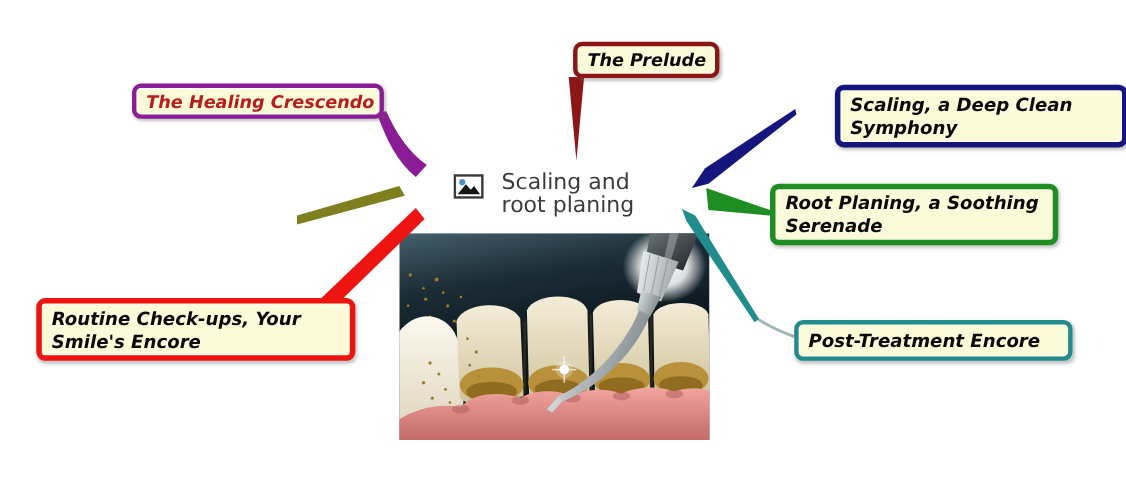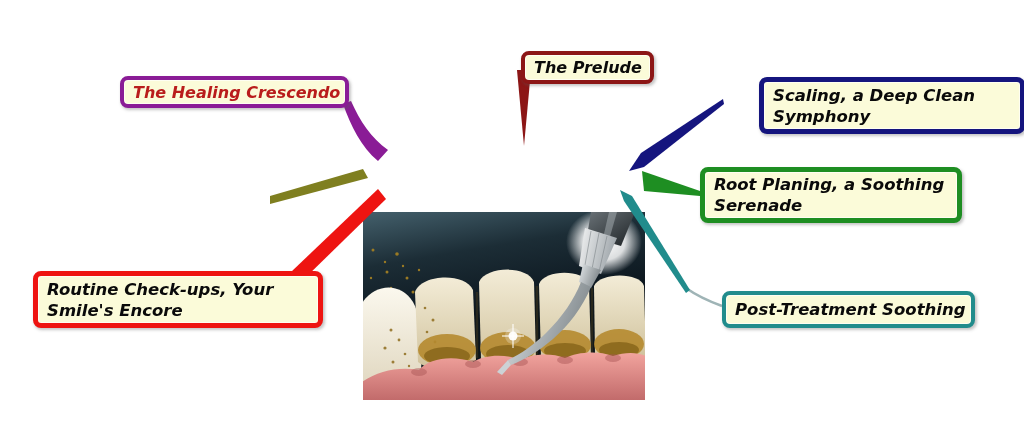--- a/index.html
+++ b/index.html
@@ -15,21 +15,21 @@
     position:absolute;box-sizing:border-box;
     border-style:solid;border-radius:8px;
     display:flex;align-items:center;
     font-weight:bold;font-style:italic;color:#0a0a0a;
     padding:1px 9px;
     box-shadow:1.5px 2px 3px rgba(90,90,90,.35), inset 0 0 0 1px rgba(255,255,255,.65);
     z-index:3;
   }
   .node--single{white-space:nowrap;font-size:16px;border-width:4px;}
   .node--multi{font-size:16.5px;line-height:21px;border-width:5px;}
-  #n-prelude   {left:521px;top:38px; width:133px;height:33px;margin-top:13px;}
+  #n-prelude   {left:521px;top:38px; width:133px;height:33px;}
   #n-healing   {left:120px;top:76px; width:229px;height:32px;}
   #n-symphony  {left:723px;top:77px; width:266px;height:57px;margin-left:36px;}
   #n-selfcare  {left:95px; top:186px;width:175px;height:36px;}
   #n-rootplan  {left:700px;top:167px;width:262px;height:56px;}
   #n-routine   {left:33px; top:271px;width:290px;height:57px;}
   #n-post      {left:722px;top:291px;width:253px;height:37px;border-width:4px;font-size:16.5px;}
 
   
   .center-node{position:absolute;left:412px;top:155px;display:flex;align-items:flex-start;gap:16px;z-index:3;}
   .center-title{font-size:20px;line-height:21px;color:#3a3a3a;}
@@ -180,33 +180,44 @@
     <path d="M517 70 L531 70 L524 146 Z" style="fill: rgb(140, 22, 22);"></path>
     <path d="M343 104 L351 101 C360 121 371 138 388 150 L378 161 C361 147 351 126 343 104 Z" style="fill: rgb(138, 28, 150);"></path>
     <path d="M629 171 L641 153 L723 99 L724 104 L644 167 Z" style="fill: rgb(21, 21, 126);"></path>
     <path d="M270 196 L363 169 L368 178 L270 204 Z" style="fill: rgb(127, 127, 32);"></path>
     <path d="M642 171 L700 191 L700 196 L644 191 Z" style="fill: rgb(30, 142, 34);"></path>
     <path d="M291 272 L378 189 L386 199 L302 281 Z" style="fill: rgb(238, 20, 17);"></path>
     <path d="M686 288 Q700 298 722 306" fill="none" stroke-width="2.5" style="stroke: rgb(159, 180, 182);"></path>
     <path d="M620 190 L632 196 L690 290 L686 293 L624 201 Z" style="fill: rgb(33, 140, 140);"></path>
   </svg>
 
+  <div class="center-node">
+    <svg class="center-icon" width="28" height="23" viewBox="0 0 28 23">
+      <rect x="1.5" y="1.5" width="25" height="20" fill="#ffffff" stroke="#3a3a3a" stroke-width="2.2"></rect>
+      <circle cx="8.2" cy="7.6" r="2.8" fill="#5290c2"></circle>
+      <path d="M4 18.5 L11.5 9.5 L16 14.5 L19 11 L24.5 18.5 Z" fill="#161616"></path>
+    </svg>
+    <div class="center-title" style="color: rgb(58, 58, 58);">
+      <div>Scaling and</div>
+      <div>root planing</div>
+    </div>
+  </div>
 
   <div class="node node--single" id="n-prelude" style="border-color: rgb(140, 22, 22); background-color: rgb(251, 251, 217); color: rgb(10, 10, 10);">
     <span>The Prelude</span>
   </div>
   <div class="node node--single" id="n-healing" style="border-color: rgb(138, 28, 150); background-color: rgb(251, 251, 217); color: #b91c1c;">
     <span>The Healing Crescendo</span>
   </div>
   <div class="node node--multi" id="n-symphony" style="border-color: rgb(21, 21, 126); background-color: rgb(251, 251, 217); color: rgb(10, 10, 10);">
     <span>Scaling, a Deep Clean Symphony</span>
   </div>
   <div class="node node--multi" id="n-rootplan" style="border-color: rgb(30, 142, 34); background-color: rgb(251, 251, 217); color: rgb(10, 10, 10);">
     <span>Root Planing, a Soothing Serenade</span>
   </div>
   <div class="node node--multi" id="n-routine" style="border-color: rgb(238, 20, 17); background-color: rgb(251, 251, 217); color: rgb(10, 10, 10);">
     <span>Routine Check-ups, Your Smile's Encore</span>
   </div>
   <div class="node node--single" id="n-post" style="border-color: rgb(33, 140, 140); background-color: rgb(251, 251, 217); color: rgb(10, 10, 10);">
-    <span>Post-Treatment Soothing</span>
+    <span>Post-Treatment Encore</span>
   </div>
 
 </div>
 
 </body></html>

